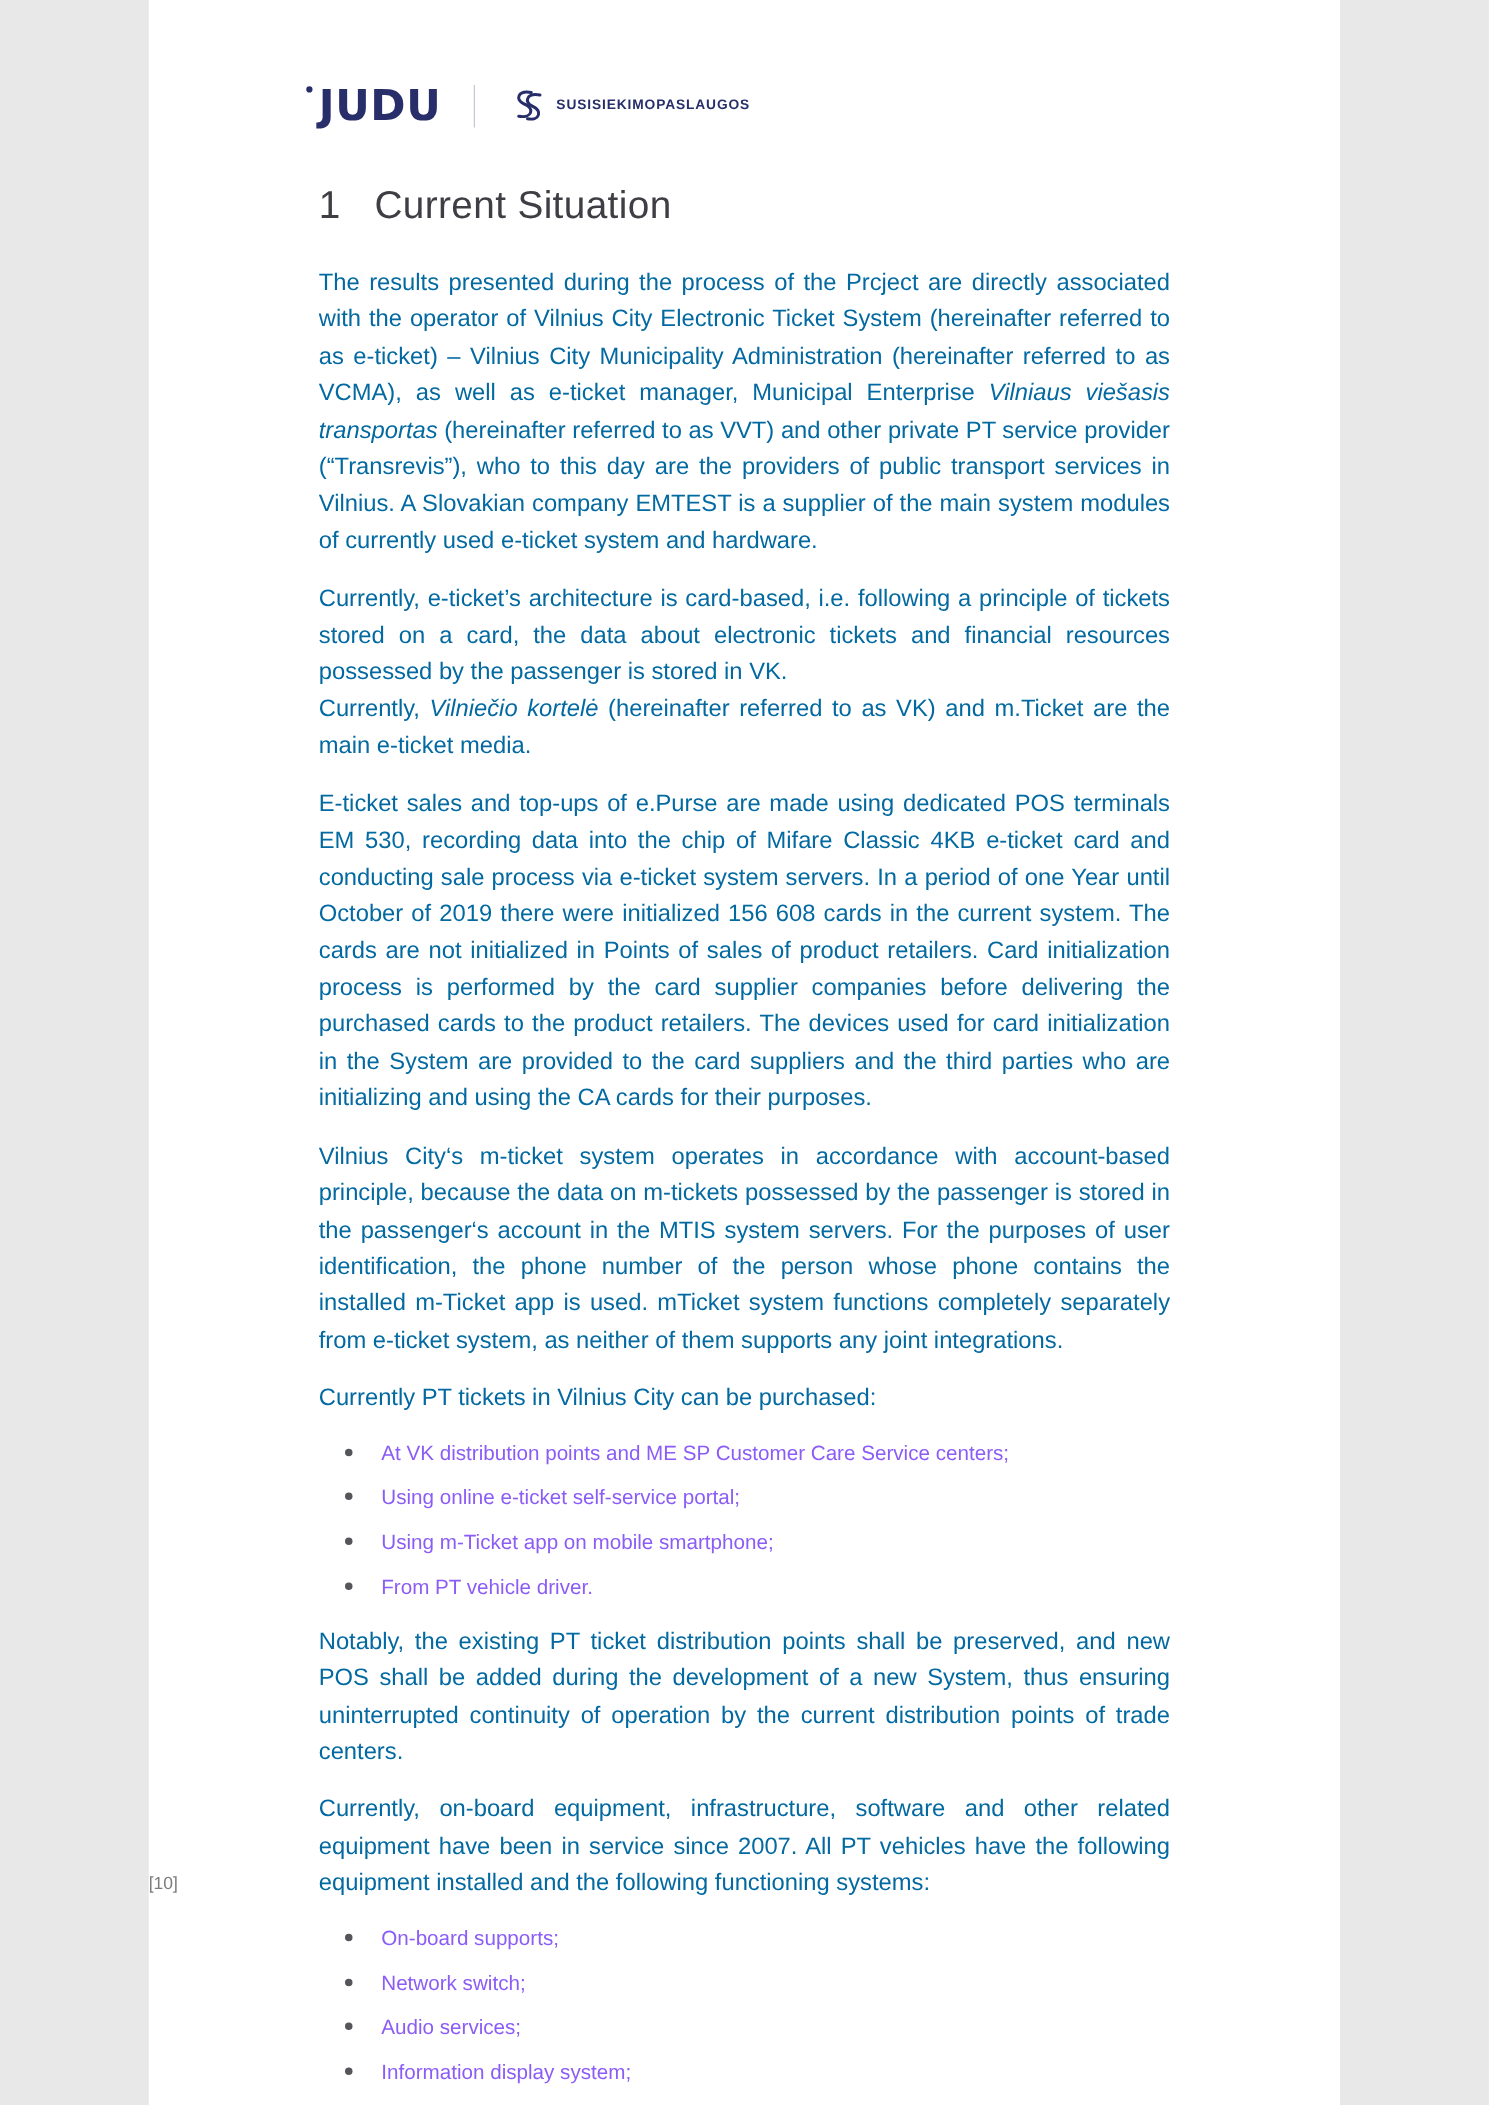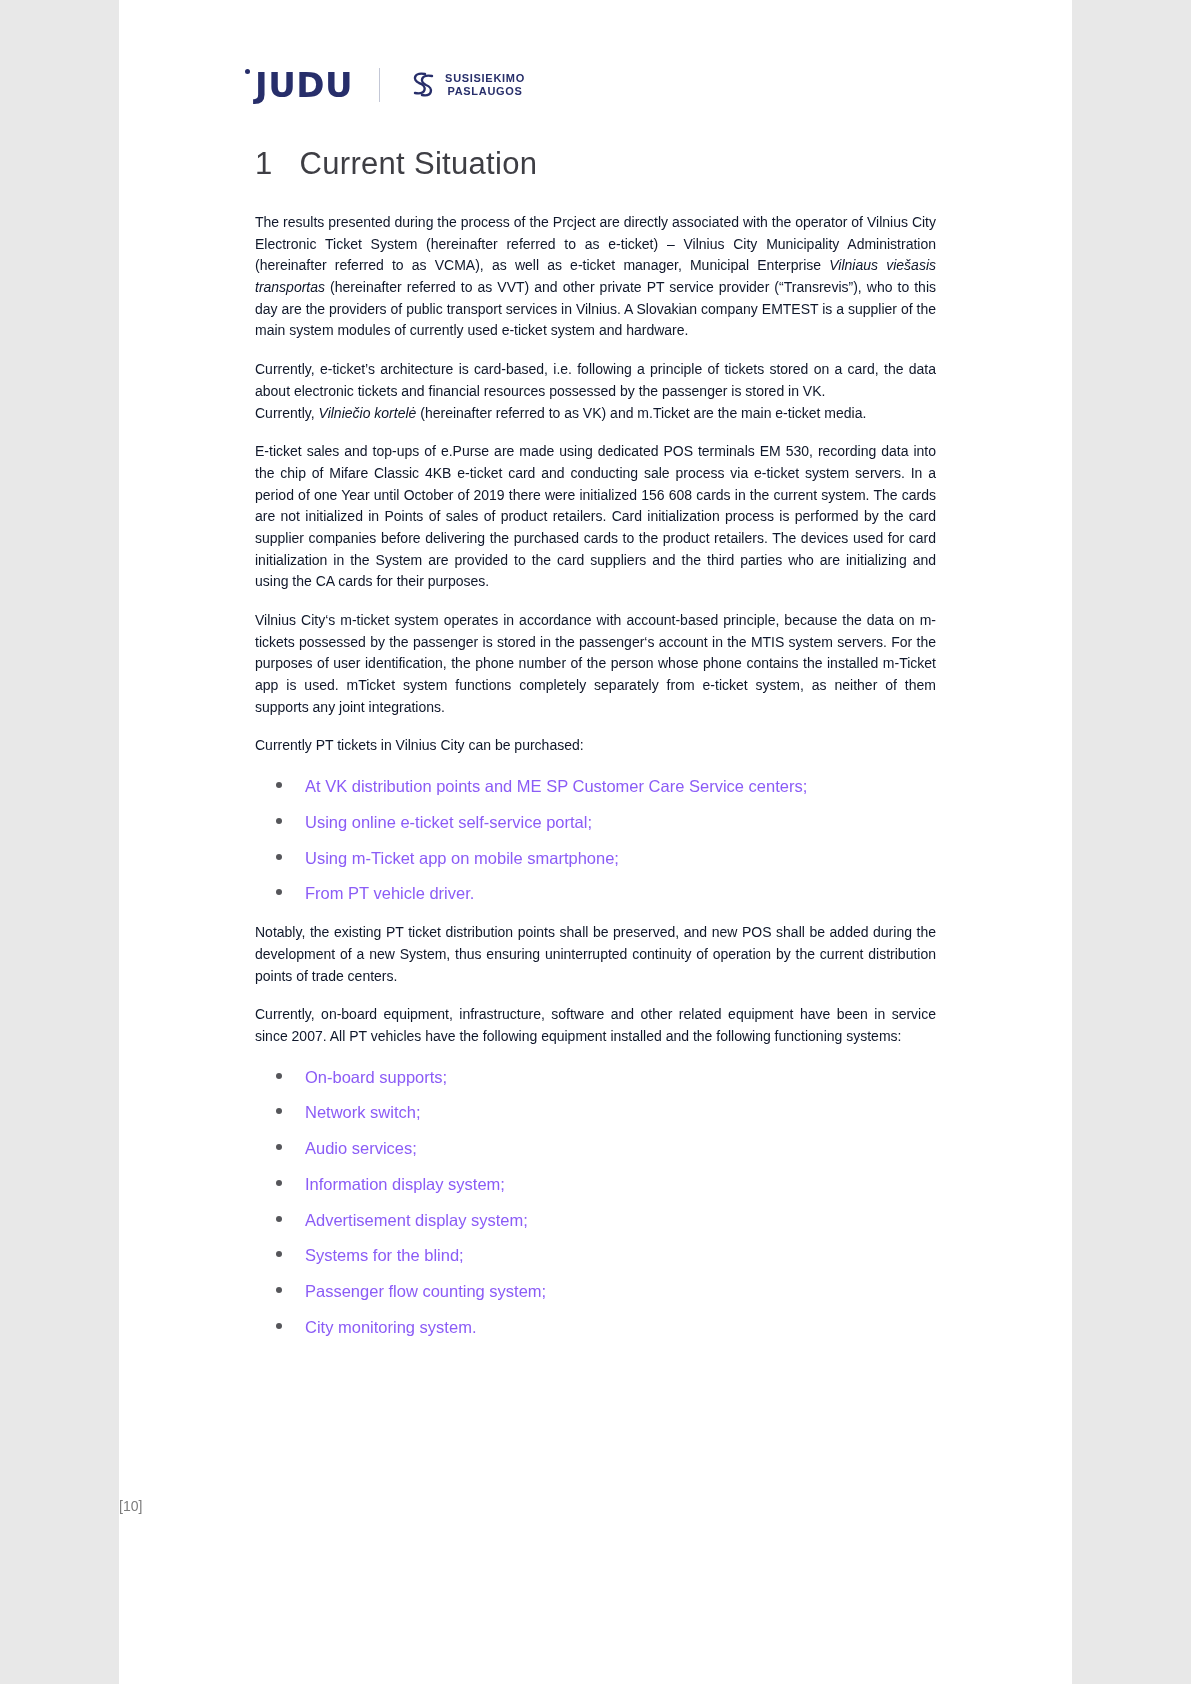--- a/index.html
+++ b/index.html
@@ -18,34 +18,34 @@
     position:relative; line-height:1;
   }
   .judu::before {
     content:""; position:absolute; left:-10px; top:1px;
     width:5px; height:5px; border-radius:50%; background:#272e6a;
   }
   .logo-divider { width:1px; height:34px; background:#c3c7d6; margin:0 6px; }
   .partner { display:flex; align-items:center; gap:9px; }
   .swirl svg { display:block; }
   .partner-text {
-    display:flex; flex-direction:column;
+    display:flex; flex-direction:row;
     font-size:11px; font-weight:700; color:#272e6a;
-    letter-spacing:0.7px; line-height:1.2;align-items:center;
+    letter-spacing:0.7px; line-height:1.2;
   }
   
   h1.section-heading {
     display:flex; align-items:baseline; gap:27px;
     font-size:31px; font-weight:500; color:#3e3e44;
     letter-spacing:0.3px; margin:8px 0 30px 0;
   }
   
   p.body {
-    font-size:14px; line-height:1.55; text-align:justify;
-    margin:0 0 17px 0; color:#0f172a;
+    font-size:19px; line-height:1.55; text-align:justify;
+    margin:0 0 17px 0; color:#0369a1;
   }
   p.body.tight { margin-bottom:0; }
   p.body em { font-style:italic; }
   
   ul.bullets { margin:2px 0 16px 0; padding:0; list-style:none; }
   ul.bullets li {
     font-size:16.5px; line-height:1.5; color:#8b5cf6;
     margin:11px 0; padding-left:50px; position:relative;
   }
   ul.bullets li::before {

